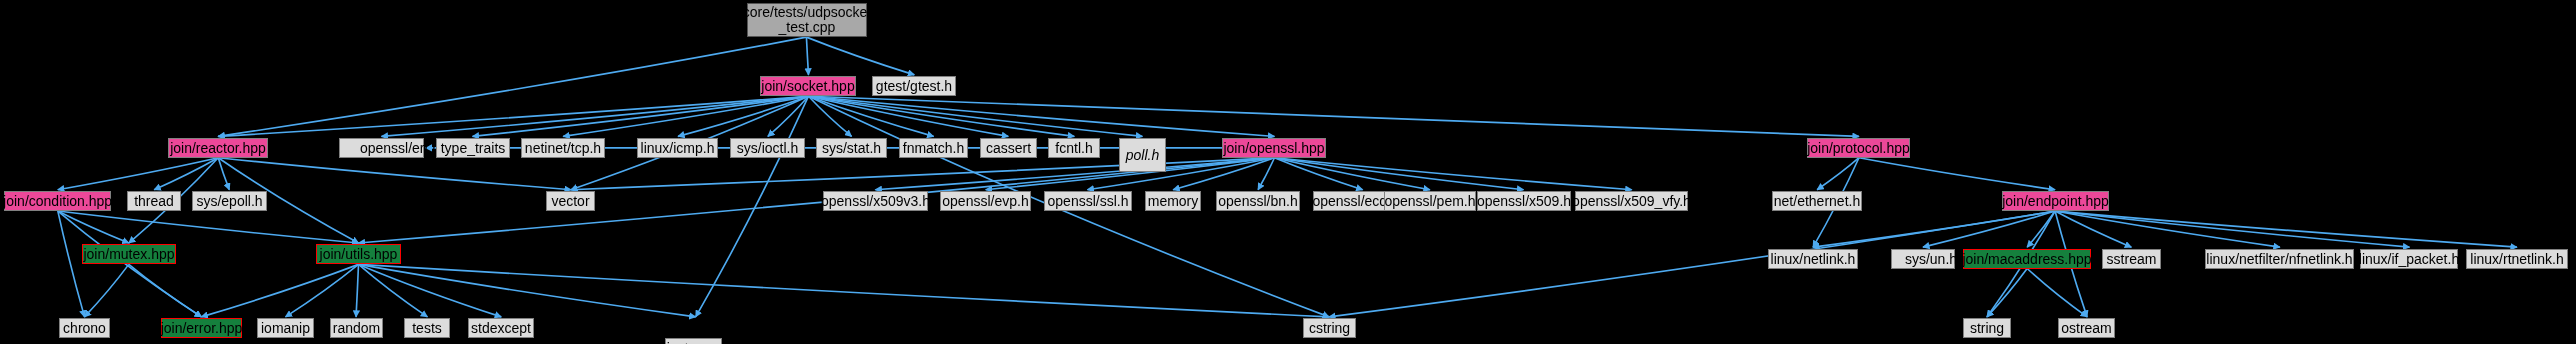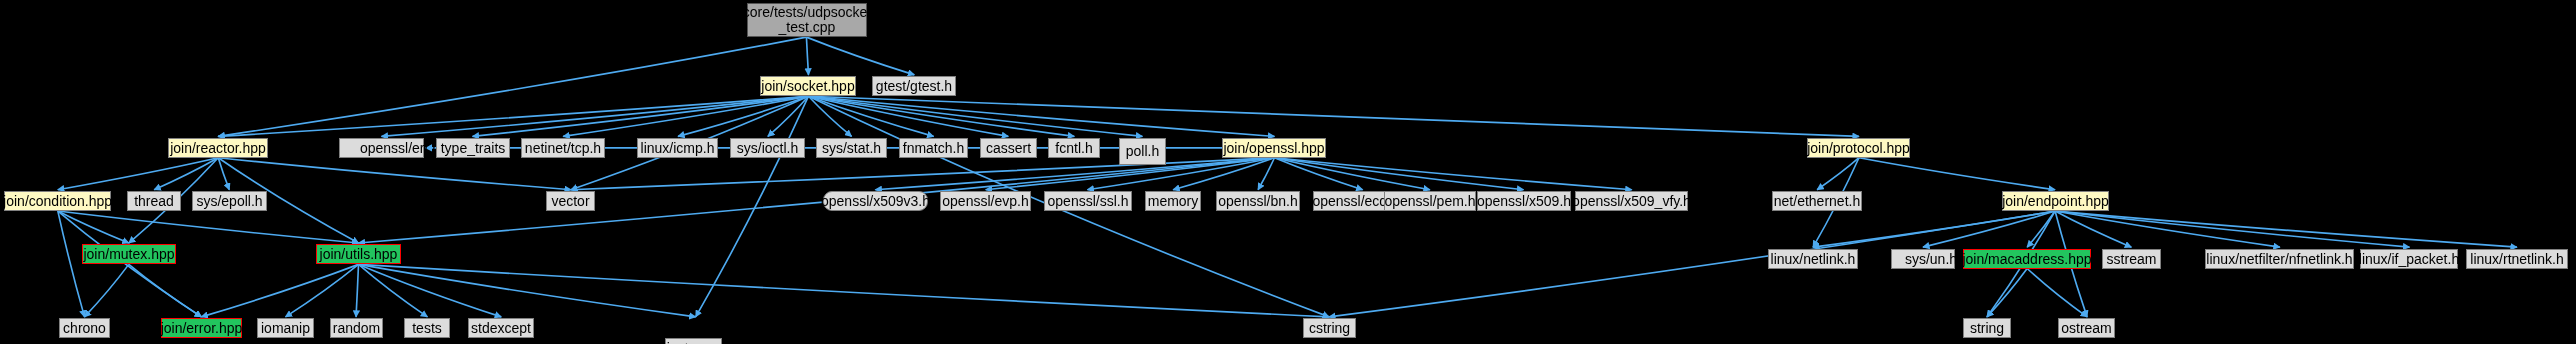--- a/index.html
+++ b/index.html
@@ -4,22 +4,22 @@
 <title>Include dependency graph</title>
 <style>
   html,body{margin:0;padding:0;background:#000;}
   #canvas{position:relative;width:2576px;height:345px;background:#000;
           font-family:"Liberation Sans",sans-serif;overflow:hidden;}
   #edges{position:absolute;left:0;top:0;width:2576px;height:345px;}
   .node{position:absolute;box-sizing:border-box;display:flex;align-items:center;
         justify-content:center;text-align:center;white-space:pre;line-height:1.05;
         font-size:14px;color:#000;border:0.8px solid #000;z-index:5;}
   .n-gray{background:#dcdcdc;border:0.8px solid #808080;}
-  .n-white{background:#fef9c3;border:0.8px solid #808080;}
-  .n-red{background:#22c55e;border:1.6px solid #ff0000;}
+  .n-white{background:#ec4899;border:0.8px solid #808080;}
+  .n-red{background:#15803d;border:1.6px solid #ff0000;}
   .n-root{background:#a8a8a8;border:0.8px solid #555;}
 </style>
 </head>
 <body>
 
 <div id="canvas">
   <svg id="edges" xmlns="http://www.w3.org/2000/svg" viewBox="0 0 3140 420">
     <defs>
       <marker id="ah" markerWidth="9" markerHeight="9" refX="8" refY="4.5" orient="auto" markerUnits="userSpaceOnUse">
         <path d="M0,0 L9,4.5 L0,9 z" fill="#4eaaf0"></path>
@@ -101,28 +101,28 @@
       <div class="node n-white" style="left: 168px; top: 138px; width: 100px; height: 19.7px;"><span>join/reactor.hpp</span></div>
       <div class="node n-gray" style="left: 339px; top: 138px; width: 85px; height: 19.7px; padding-left: 37px;"><span>openssl/err.h</span></div>
       <div class="node n-gray" style="left: 436px; top: 138px; width: 74px; height: 19.7px;"><span>type_traits</span></div>
       <div class="node n-gray" style="left: 521px; top: 138px; width: 84px; height: 19.7px;"><span>netinet/tcp.h</span></div>
       <div class="node n-gray" style="left: 637px; top: 138px; width: 81px; height: 19.7px;"><span>linux/icmp.h</span></div>
       <div class="node n-gray" style="left: 730px; top: 138px; width: 75px; height: 19.7px;"><span>sys/ioctl.h</span></div>
       <div class="node n-gray" style="left: 816px; top: 138px; width: 71px; height: 19.7px;"><span>sys/stat.h</span></div>
       <div class="node n-gray" style="left: 899px; top: 138px; width: 69px; height: 19.7px;"><span>fnmatch.h</span></div>
       <div class="node n-gray" style="left: 980px; top: 138px; width: 57px; height: 19.7px;"><span>cassert</span></div>
       <div class="node n-gray" style="left: 1048px; top: 138px; width: 52px; height: 19.7px;"><span>fcntl.h</span></div>
-      <div class="node n-gray" style="left: 1119px; top: 138px; width: 47px; height: 27px;"><span>poll.h</span></div>
+      <div class="node n-gray" style="left: 1119px; top: 138px; width: 47px; height: 34px; font-style: italic;"><span>poll.h</span></div>
       <div class="node n-white" style="left: 1222px; top: 138px; width: 104px; height: 19.7px;"><span>join/openssl.hpp</span></div>
       <div class="node n-white" style="left: 1807px; top: 138px; width: 103px; height: 19.7px;"><span>join/protocol.hpp</span></div>
       <div class="node n-white" style="left: 4.1px; top: 191px; width: 107px; height: 19.7px;"><span>join/condition.hpp</span></div>
       <div class="node n-gray" style="left: 127px; top: 191px; width: 54px; height: 19.7px;"><span>thread</span></div>
       <div class="node n-gray" style="left: 192px; top: 191px; width: 75px; height: 19.7px;"><span>sys/epoll.h</span></div>
       <div class="node n-gray" style="left: 546px; top: 191px; width: 49px; height: 19.7px;"><span>vector</span></div>
-      <div class="node n-gray" style="left: 823px; top: 191px; width: 105px; height: 19.7px; border-radius: 9px;"><span>openssl/x509v3.h</span></div>
+      <div class="node n-gray" style="left: 823px; top: 191px; width: 105px; height: 19.7px;"><span>openssl/x509v3.h</span></div>
       <div class="node n-gray" style="left: 940px; top: 191px; width: 91px; height: 19.7px;"><span>openssl/evp.h</span></div>
       <div class="node n-gray" style="left: 1044px; top: 191px; width: 88px; height: 19.7px;"><span>openssl/ssl.h</span></div>
       <div class="node n-gray" style="left: 1145px; top: 191px; width: 56px; height: 19.7px;"><span>memory</span></div>
       <div class="node n-gray" style="left: 1216px; top: 191px; width: 84px; height: 19.7px;"><span>openssl/bn.h</span></div>
       <div class="node n-gray" style="left: 1313px; top: 191px; width: 100px; height: 19.7px;"><span>openssl/ecdsa.h</span></div>
       <div class="node n-gray" style="left: 1384px; top: 191px; width: 92px; height: 19.7px;"><span>openssl/pem.h</span></div>
       <div class="node n-gray" style="left: 1477px; top: 191px; width: 94px; height: 19.7px;"><span>openssl/x509.h</span></div>
       <div class="node n-gray" style="left: 1575px; top: 191px; width: 113px; height: 19.7px;"><span>openssl/x509_vfy.h</span></div>
       <div class="node n-gray" style="left: 1772px; top: 191px; width: 90px; height: 19.7px;"><span>net/ethernet.h</span></div>
       <div class="node n-white" style="left: 2002px; top: 191px; width: 107px; height: 19.7px;"><span>join/endpoint.hpp</span></div>

